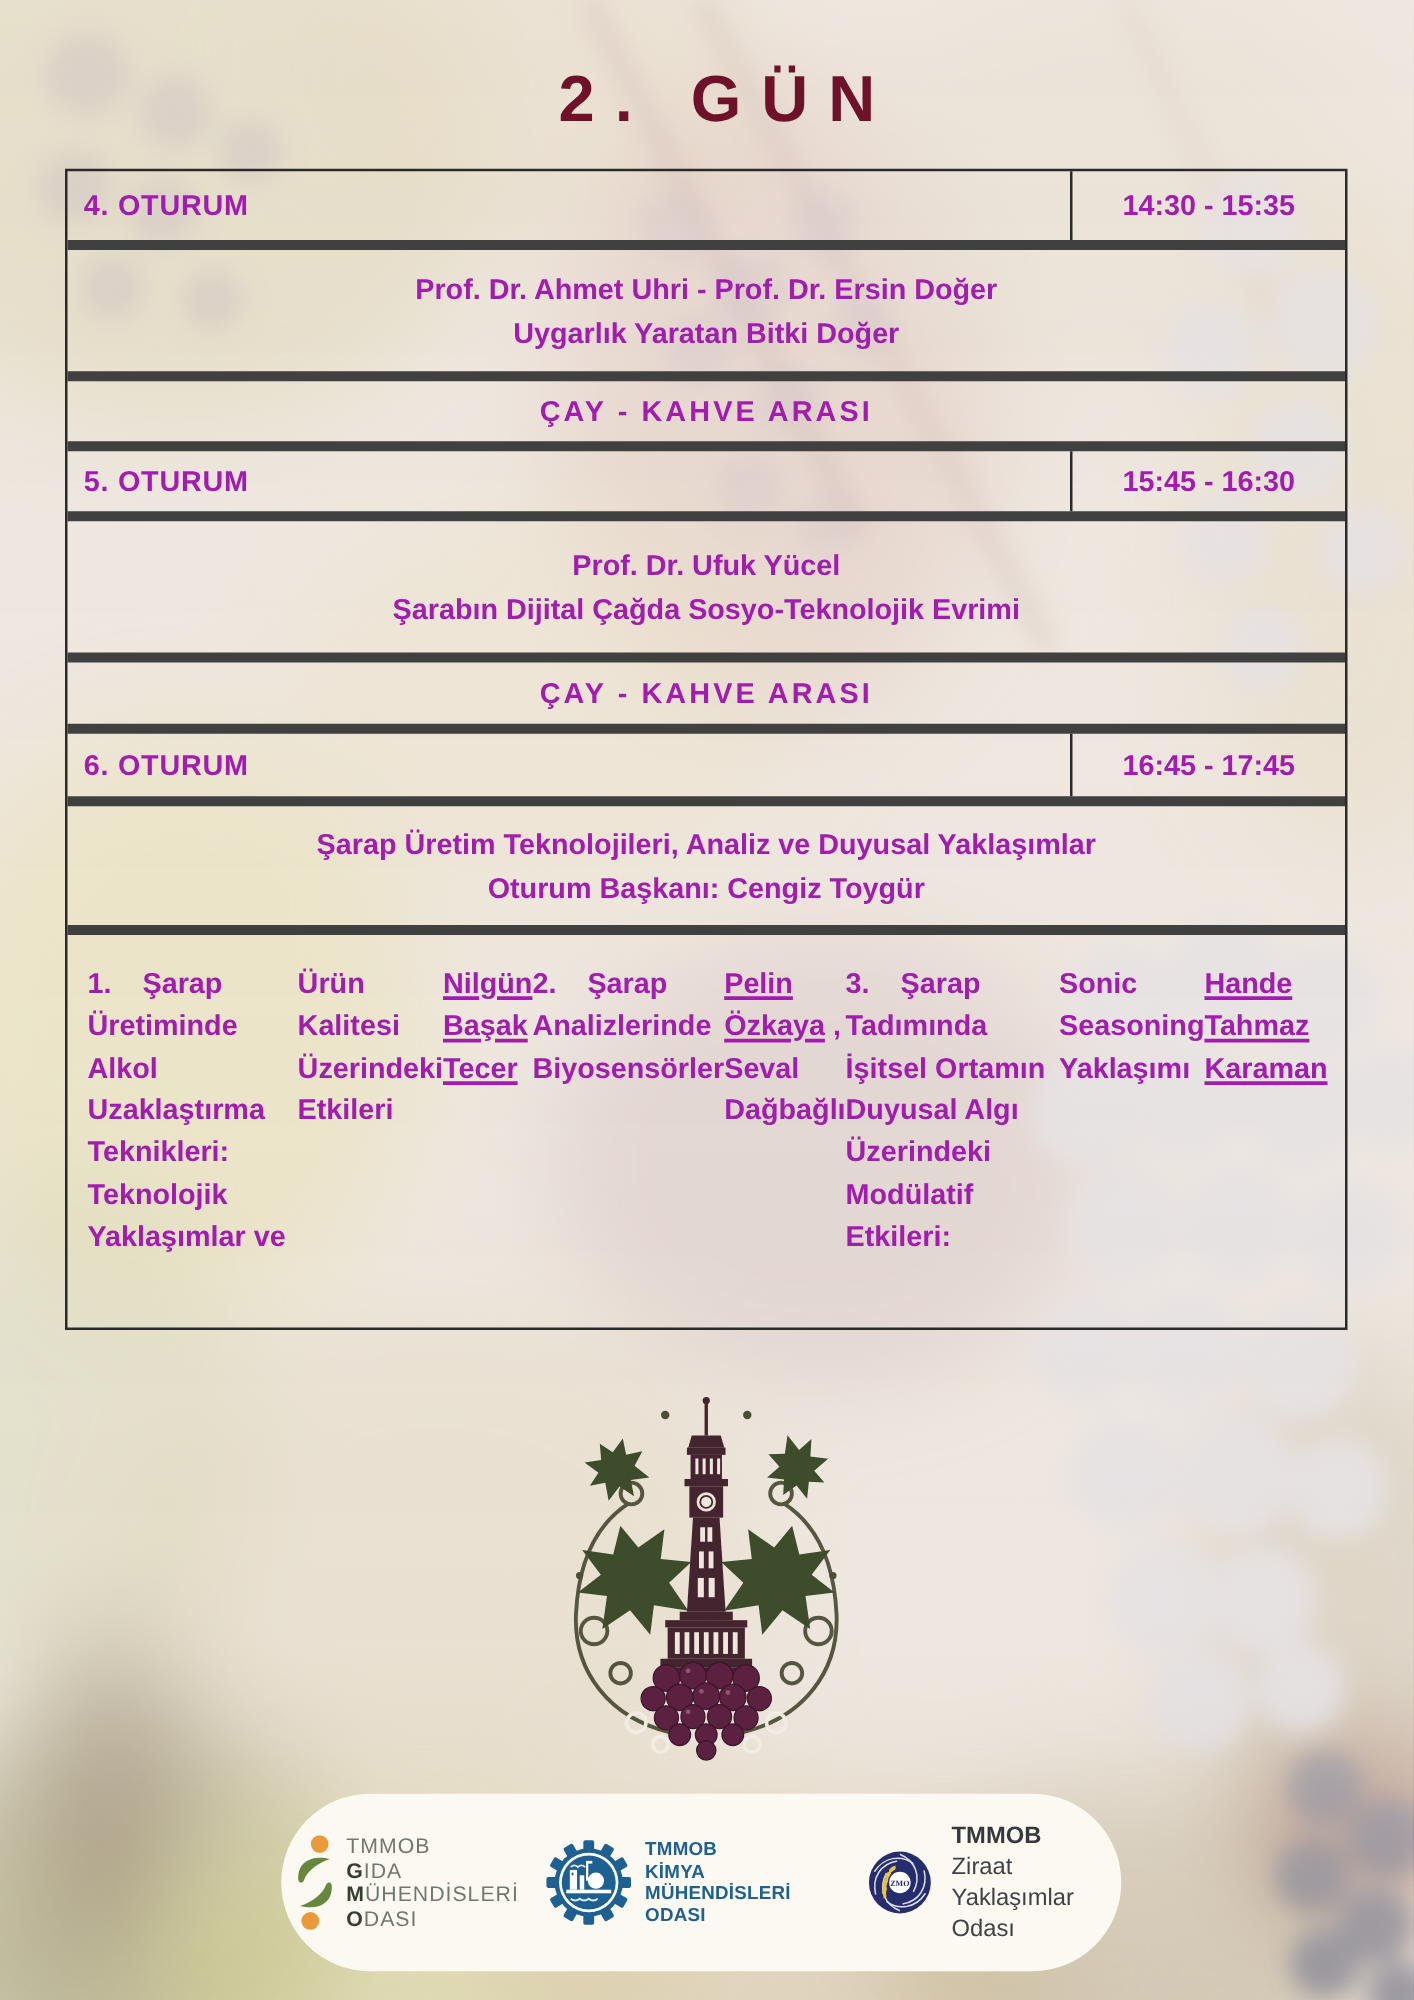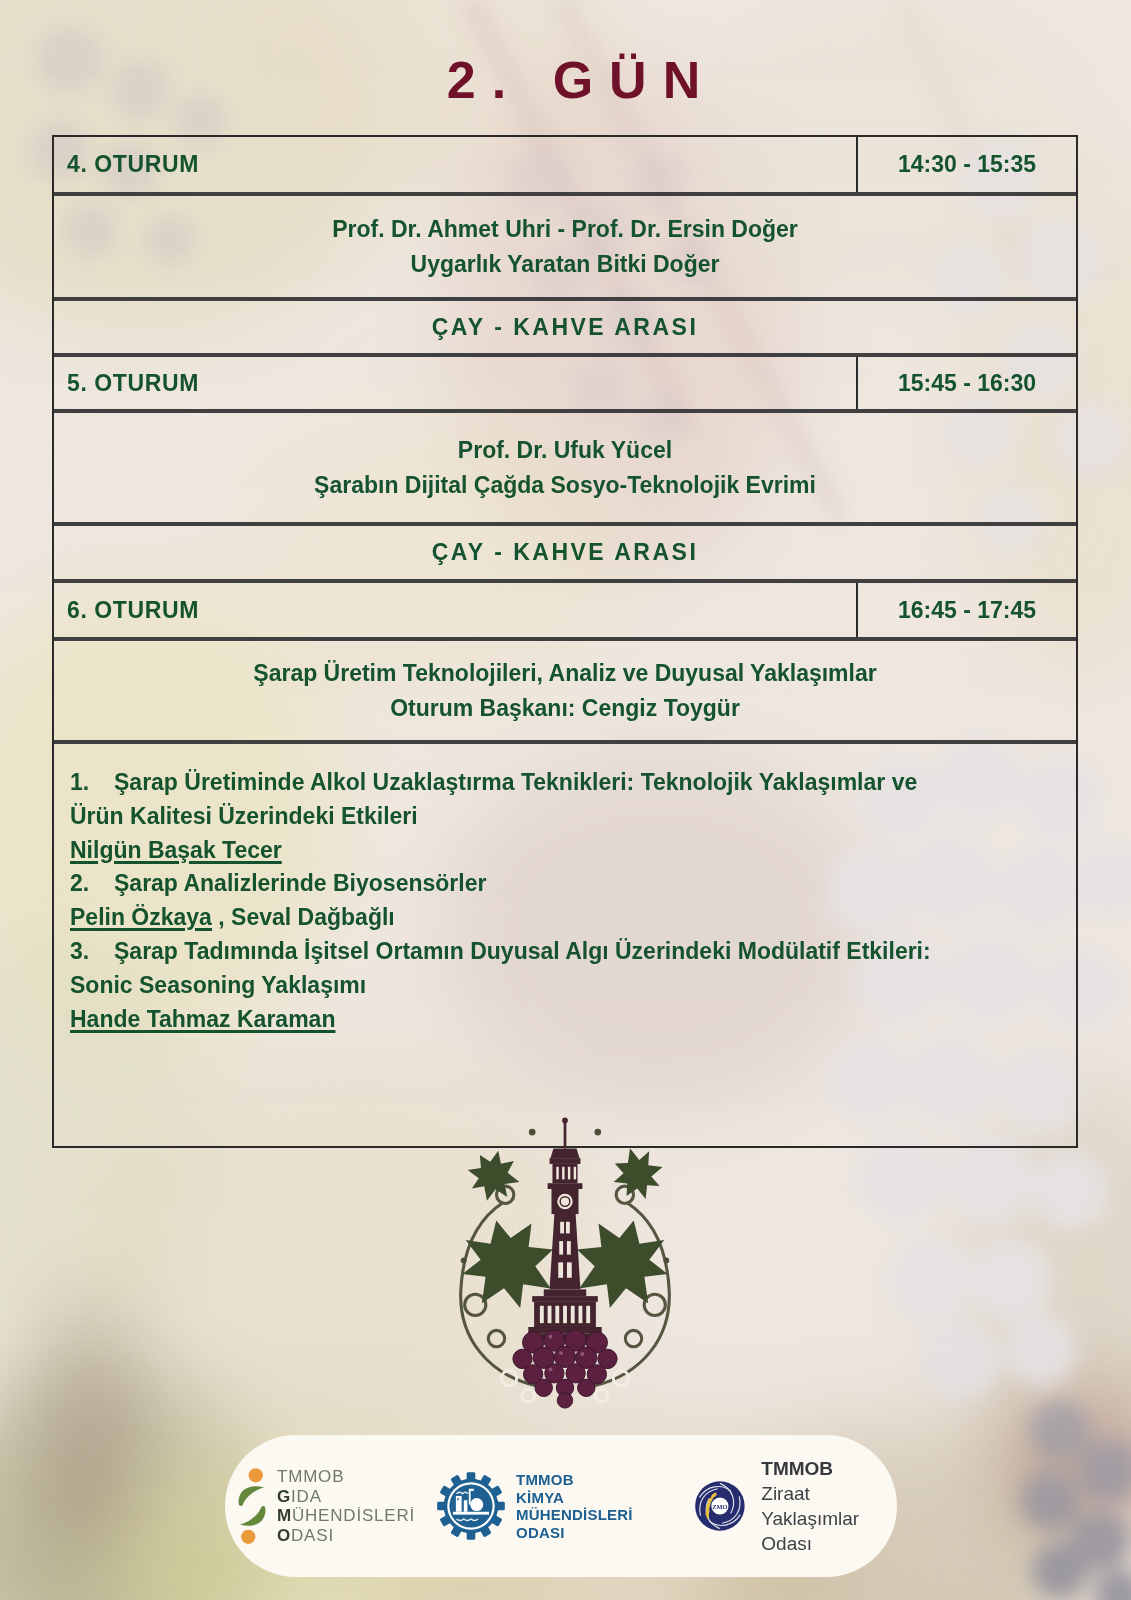--- a/index.html
+++ b/index.html
@@ -4,32 +4,32 @@
 <style>
   html,body{margin:0;padding:0;background:#d8d2ca;}
   .page{position:relative;width:1131px;height:1600px;overflow:hidden;
         font-family:"Liberation Sans",sans-serif;background:#e9e1d9;}
   .bg{position:absolute;inset:0;width:1131px;height:1600px;}
 
   .title{position:absolute;top:34px;left:0;width:100%;text-align:center;margin:16px;
          font-size:52px;font-weight:700;letter-spacing:16px;color:#6e1129;}
 
   .schedule{position:absolute;left:52px;top:135px;width:1026px;box-sizing:border-box;
-            border:2px solid #2a2a2a;color:#14532d;font-weight:700;}
-  .row{box-sizing:border-box;border-top:4px solid #404040;display:flex;}
+            border:2px solid #2a2a2a;color:#a21caf;font-weight:700;}
+  .row{box-sizing:border-box;border-top:8px solid #404040;display:flex;}
   .row.first{border-top:none;}
   .session{align-items:stretch;}
   .session .label{flex:1;display:flex;align-items:center;padding-left:13px;
                   font-size:23px;letter-spacing:.6px;}
   .session .time{width:218px;border-left:2px solid #2a2a2a;display:flex;
                  align-items:center;justify-content:center;font-size:23px;}
   .speakers{flex-direction:column;align-items:center;justify-content:center;
             text-align:center;font-size:23px;line-height:35px;}
   .break{align-items:center;justify-content:center;font-size:23px;letter-spacing:2.5px;}
-  .plist{flex-direction:column;height:406px;padding:22px 14px 0 16px;
+  .plist{flex-direction:row;height:322px;padding:22px 14px 0 16px;
          font-size:23px;line-height:33.8px;}
   .pnum{display:inline-block;width:44px;}
   .u{text-decoration:underline;text-decoration-thickness:2.5px;text-underline-offset:3px;}
 
   .emblem{position:absolute;left:420px;top:1106px;width:290px;height:304px;}
 
   .pill{position:absolute;left:225px;top:1435px;width:672px;height:142px;
         background:#fcf9f3;border-radius:71px;display:flex;align-items:center;
         padding-left:12px;box-sizing:border-box;}
   .lg{display:flex;align-items:center;}

